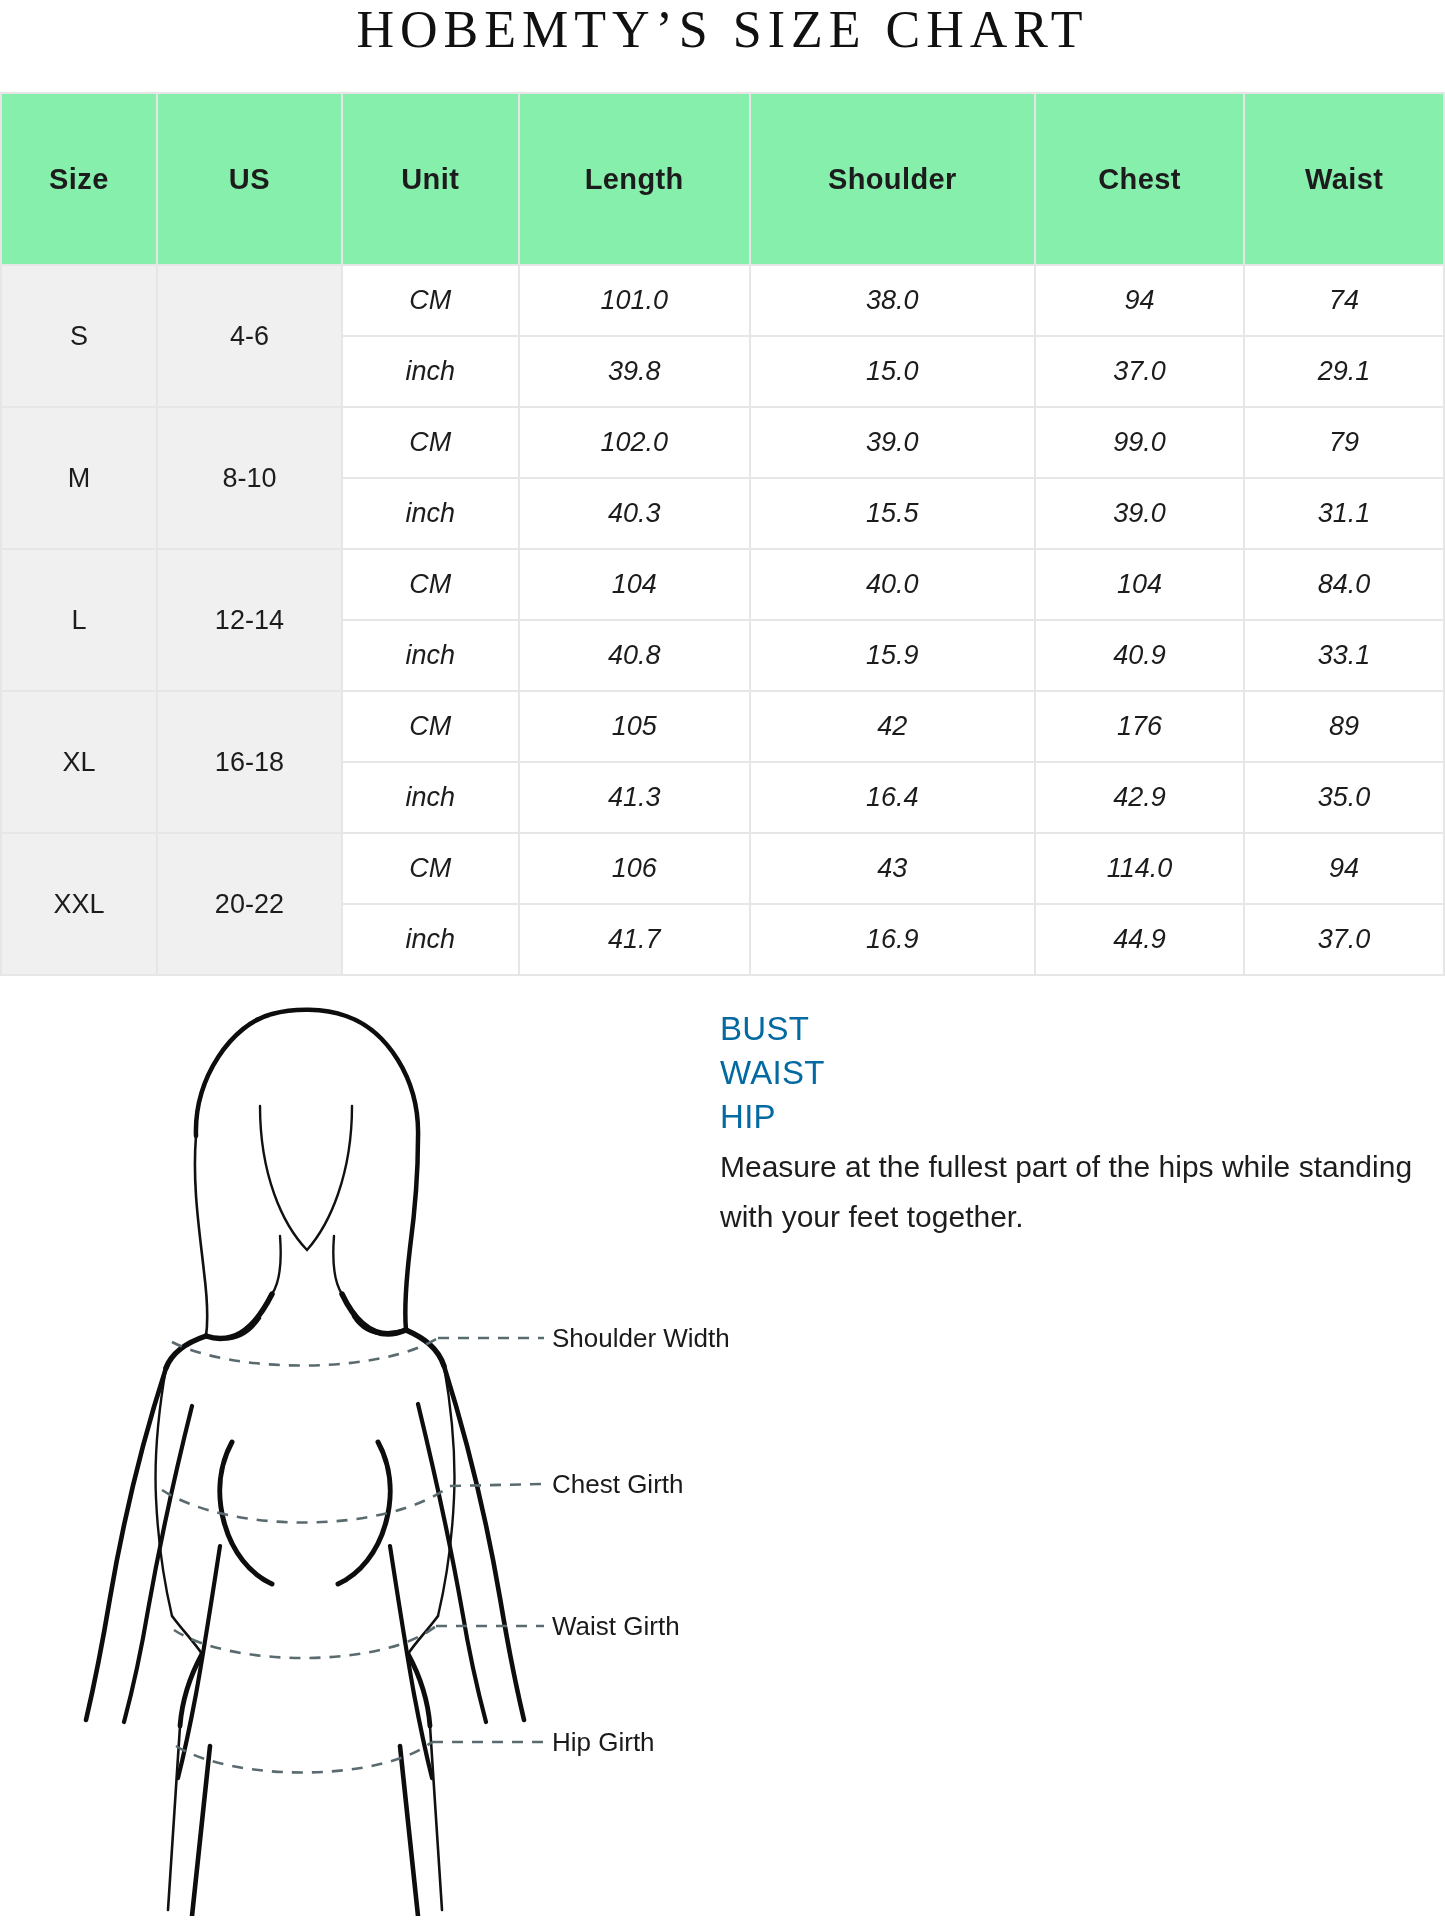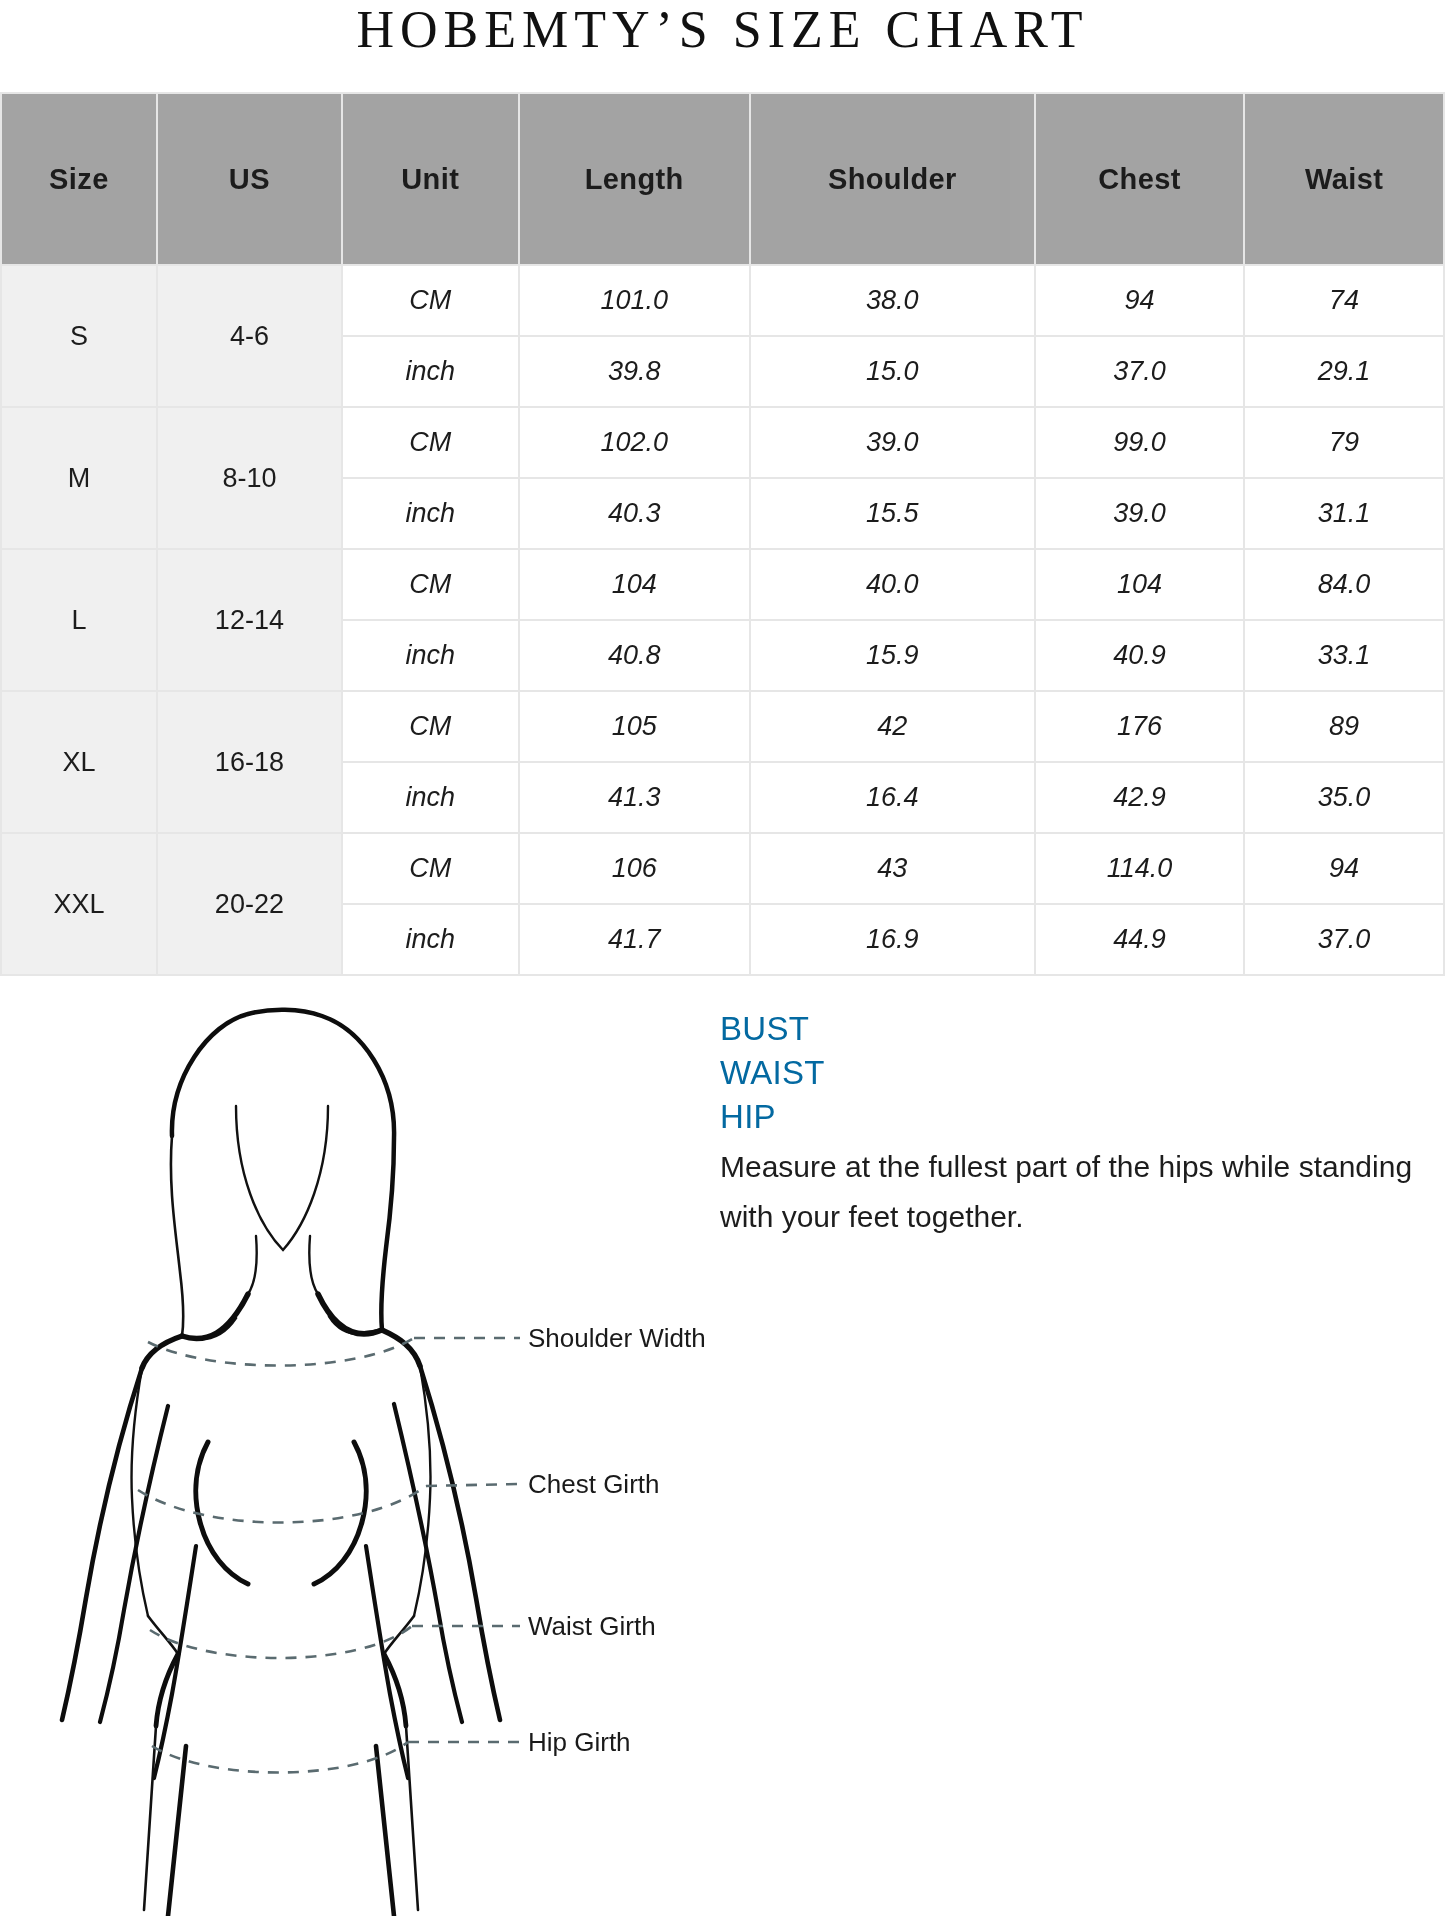--- a/index.html
+++ b/index.html
@@ -38,21 +38,21 @@
   .size-table td, .size-table th {
     border: 2px solid #e6e6e6;
     text-align: center;
     vertical-align: middle;
     font-weight: 400;
     font-size: 27px;
     color: #1c1c1c;
     padding: 0;
   }
   .size-table thead th {
-    background: #a3a3a3;
+    background: #86efac;
     height: 172px;
     font-weight: 700;
     font-size: 29px;
     letter-spacing: 0.4px;
   }
   .col-size    { width: 128px; }
   .col-us      { width: 152px; }
   .col-unit    { width: 145px; }
   .col-length  { width: 190px; }
   .col-shoulder{ width: 234px; }
@@ -74,20 +74,21 @@
   .lower {
     display: flex;
     width: 1445px;
     height: 940px;
     padding-top: 10px;
   }
 
   .figure-pane {
     width: 720px;
     position: relative;
+    padding-left: 24px;
   }
   .figure-pane svg { display: block; }
 
   .dim-label {
     font-size: 26px;
     fill: #1a1a1a;
     font-family: "Liberation Sans", sans-serif;
   }
 
   .info-pane {

